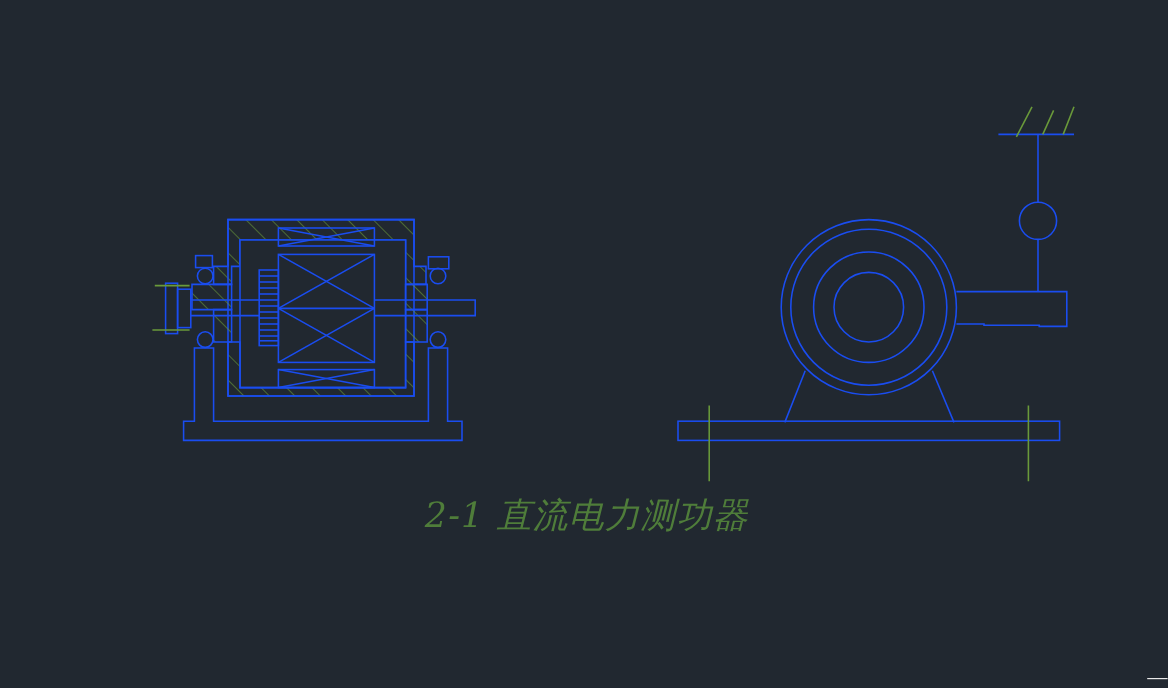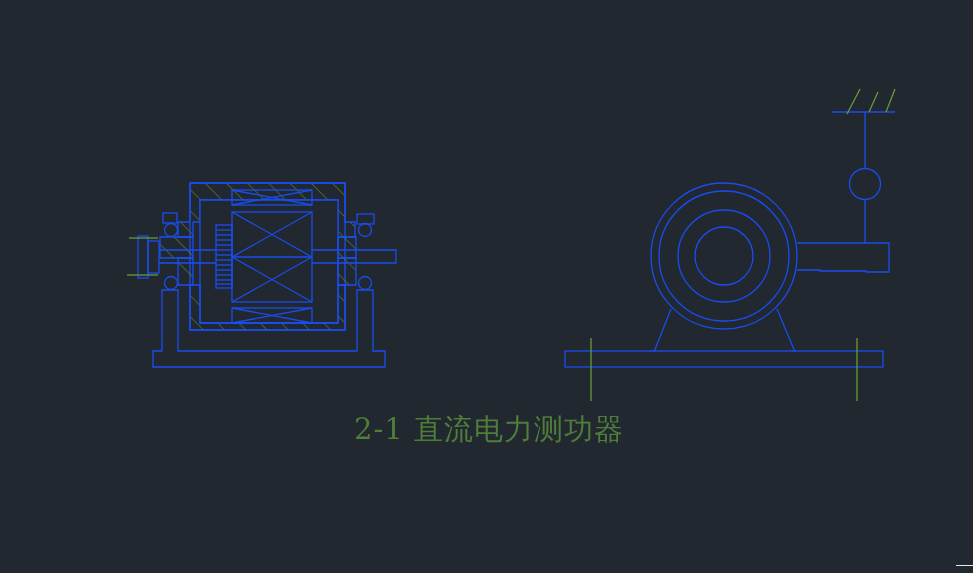--- a/index.html
+++ b/index.html
@@ -10,20 +10,21 @@
       font-family: "DejaVu Sans", sans-serif;
     }
     #canvas { position: absolute; left: 0; top: 0; }
     .title {
       position: absolute;
       left: 354px; top: 410px;
       font-family: "DejaVu Serif", serif;
       font-size: 29px;
       letter-spacing: 1px;
       white-space: pre;
+      font-style: italic;
     }
     .cursor-mark {
       position: absolute; left: 956px; top: 565px;
       width: 17px; height: 1px; background: #e8e8e8;
     }
   </style>
 </head>
 <body>
 
 <svg id="canvas" width="973" height="573" viewBox="0 0 973 573">

